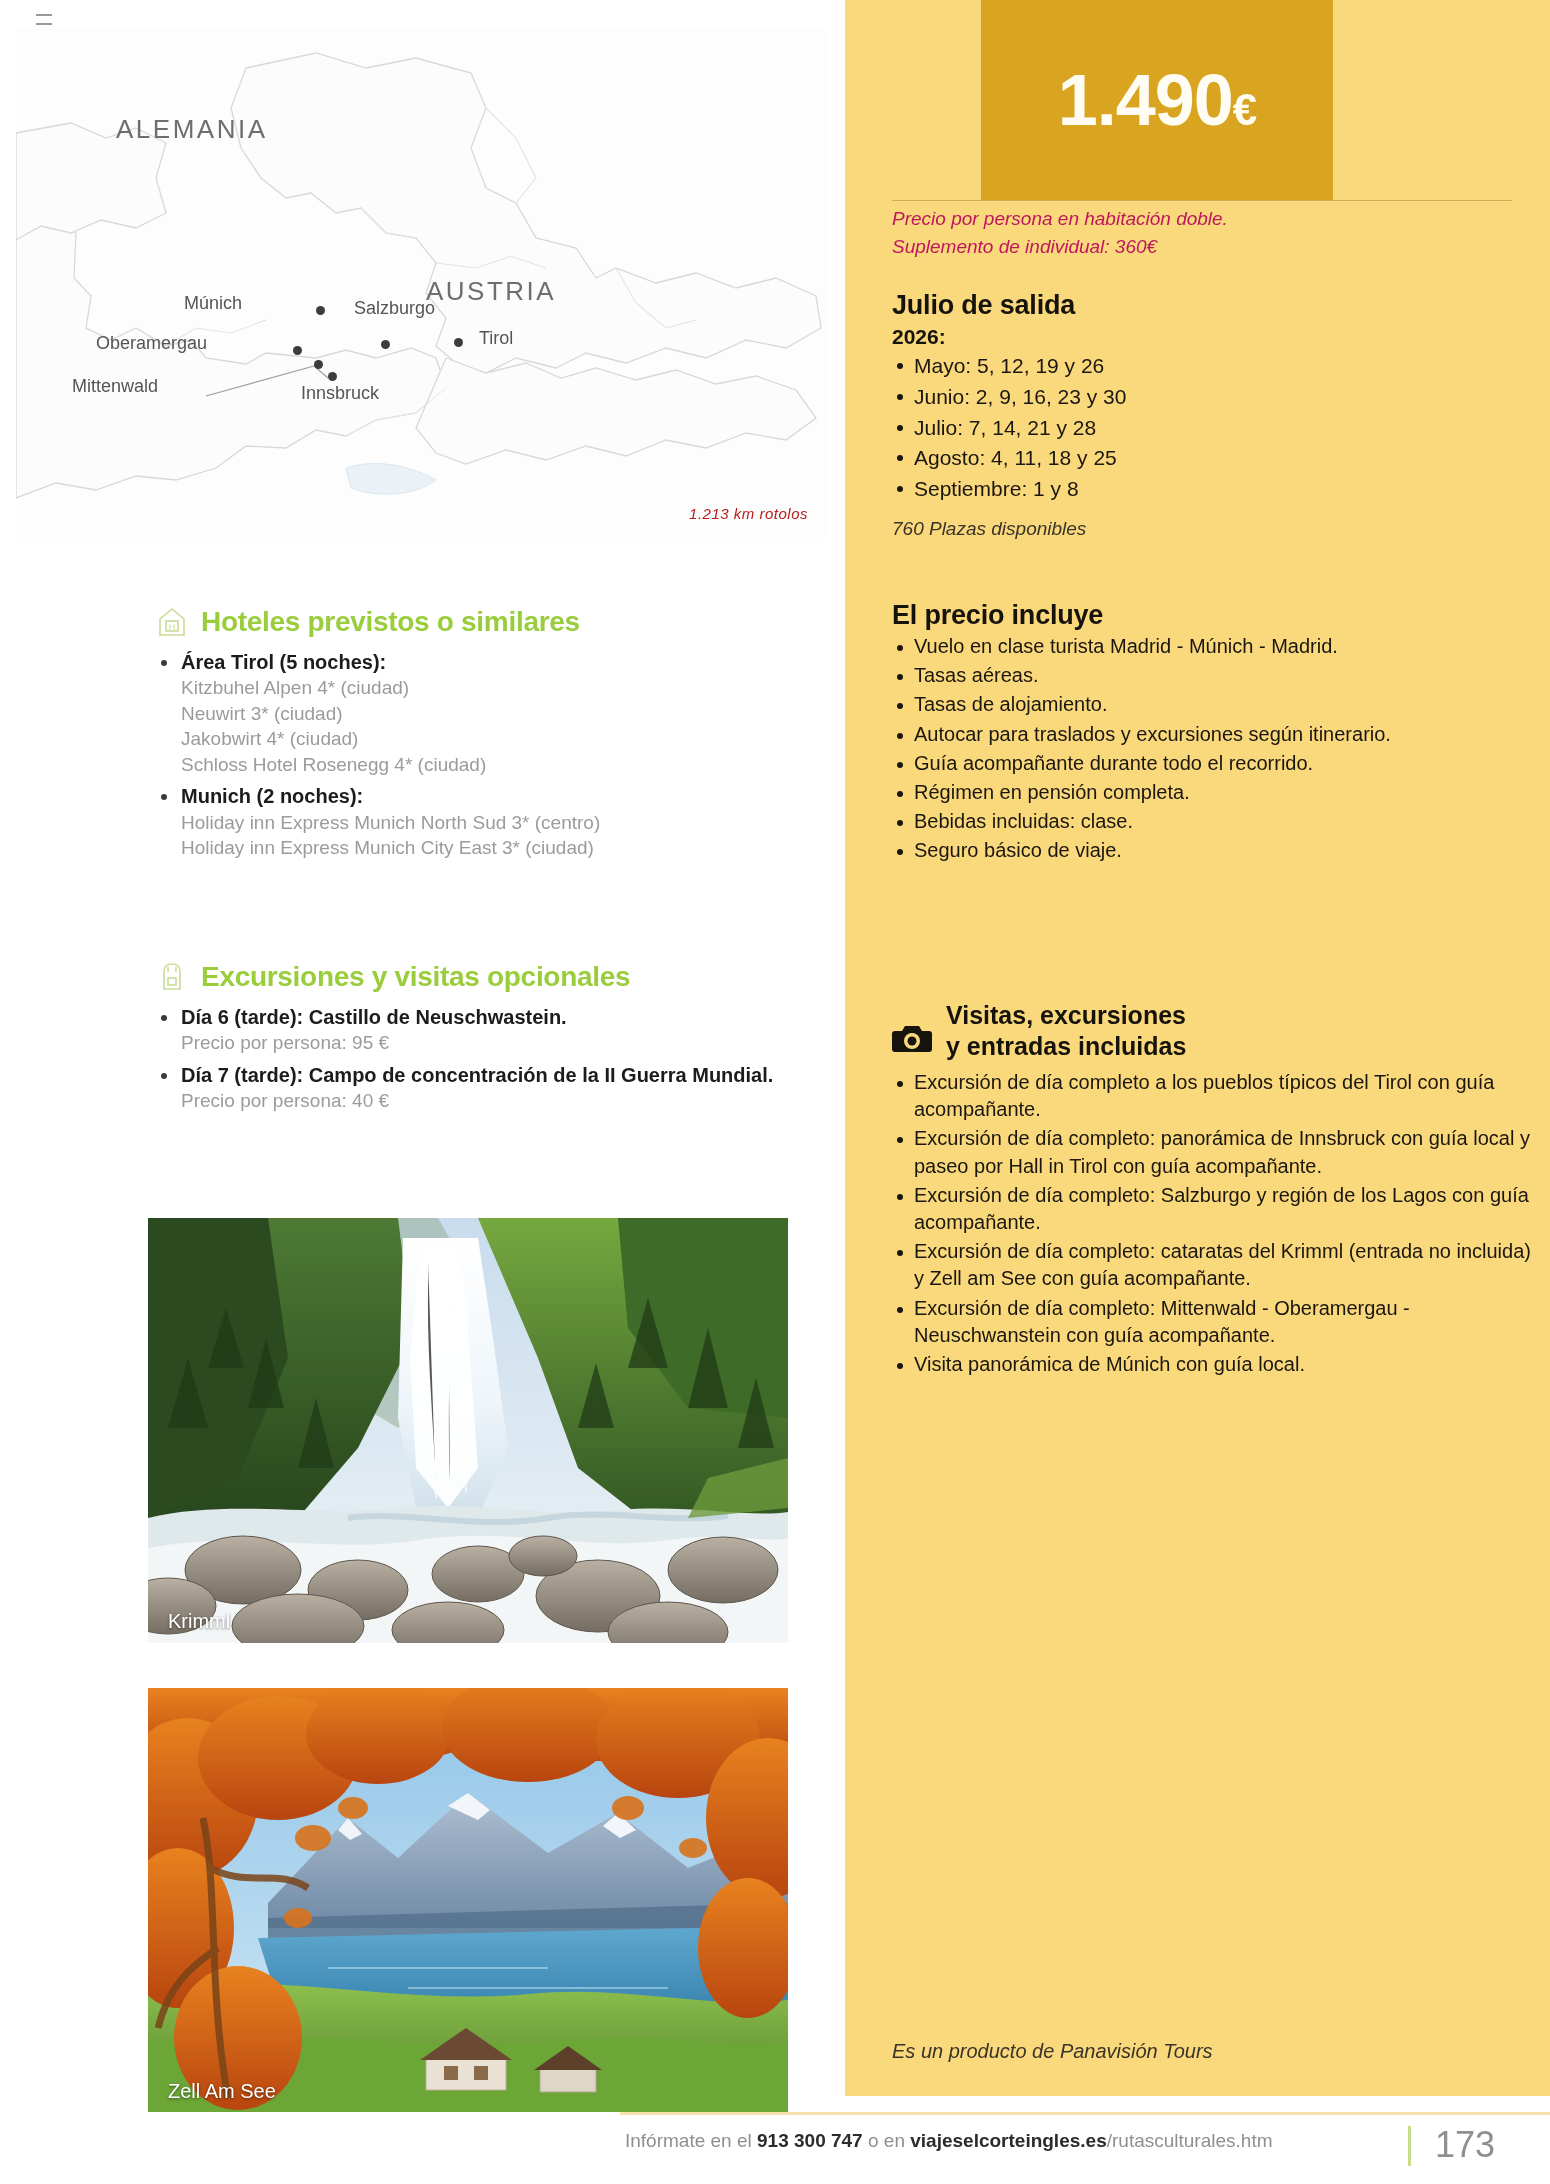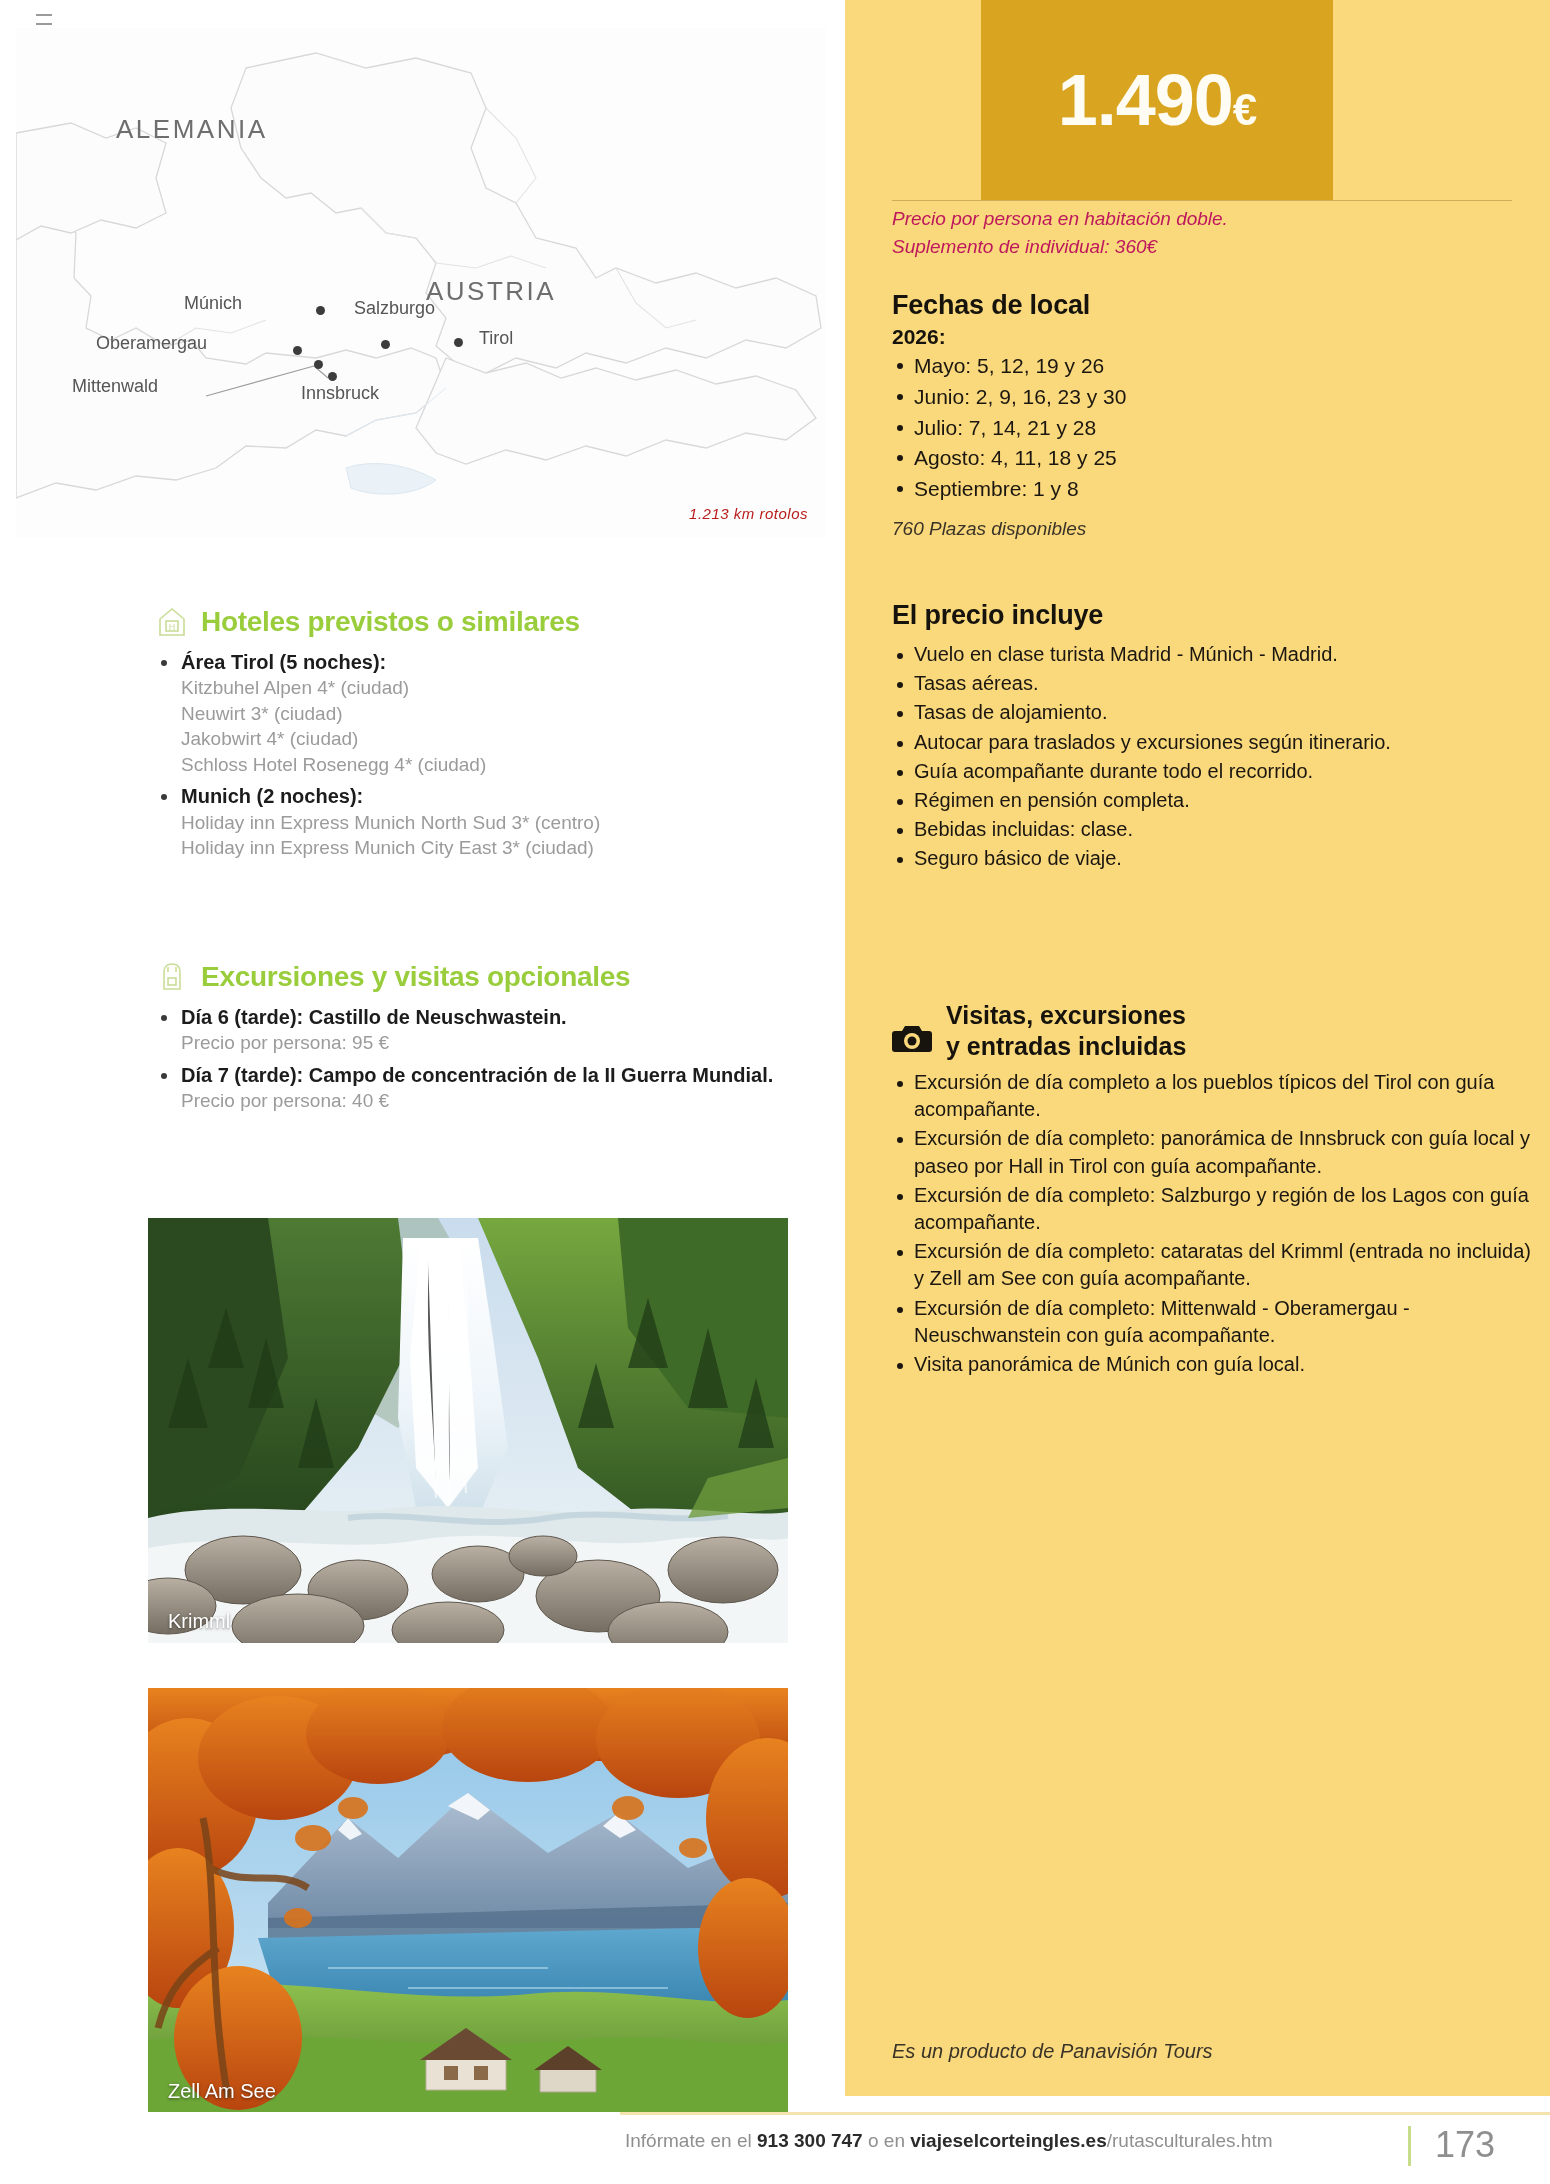--- a/index.html
+++ b/index.html
@@ -546,34 +546,34 @@
     <span class="amt"><span>1.490</span><span class="eur">€</span></span>
   </div>
   <div class="price-rule"></div>
 
   <div class="price-note">
     <div>Precio por persona en habitación doble.</div>
     <div>Suplemento de individual: 360€</div>
   </div>
 
   <div id="sec-fechas">
-    <div class="y-head">Fechas de local</div>
+    <div class="y-head">Julio de salida</div>
     <div class="y-year">2026:</div>
     <ul class="ybl">
       <li>Mayo: 5, 12, 19 y 26</li>
       <li>Junio: 2, 9, 16, 23 y 30</li>
       <li>Julio: 7, 14, 21 y 28</li>
       <li>Agosto:  4, 11, 18 y 25</li>
       <li>Septiembre: 1 y 8</li>
     </ul>
     <div class="plazas">760  Plazas disponibles</div>
   </div>
 
   <div id="sec-incluye">
-    <div class="y-head" style="margin-bottom:10px;">El precio incluye</div>
+    <div class="y-head" style="margin-bottom:2px;">El precio incluye</div>
     <ul class="ybl tight">
       <li>Vuelo en clase turista Madrid - Múnich - Madrid.</li>
       <li>Tasas aéreas.</li>
       <li>Tasas de alojamiento.</li>
       <li>Autocar para traslados y excursiones según itinerario.</li>
       <li>Guía acompañante durante todo el recorrido.</li>
       <li>Régimen en pensión completa.</li>
       <li>Bebidas incluidas: clase.</li>
       <li>Seguro básico de viaje.</li>
     </ul>

